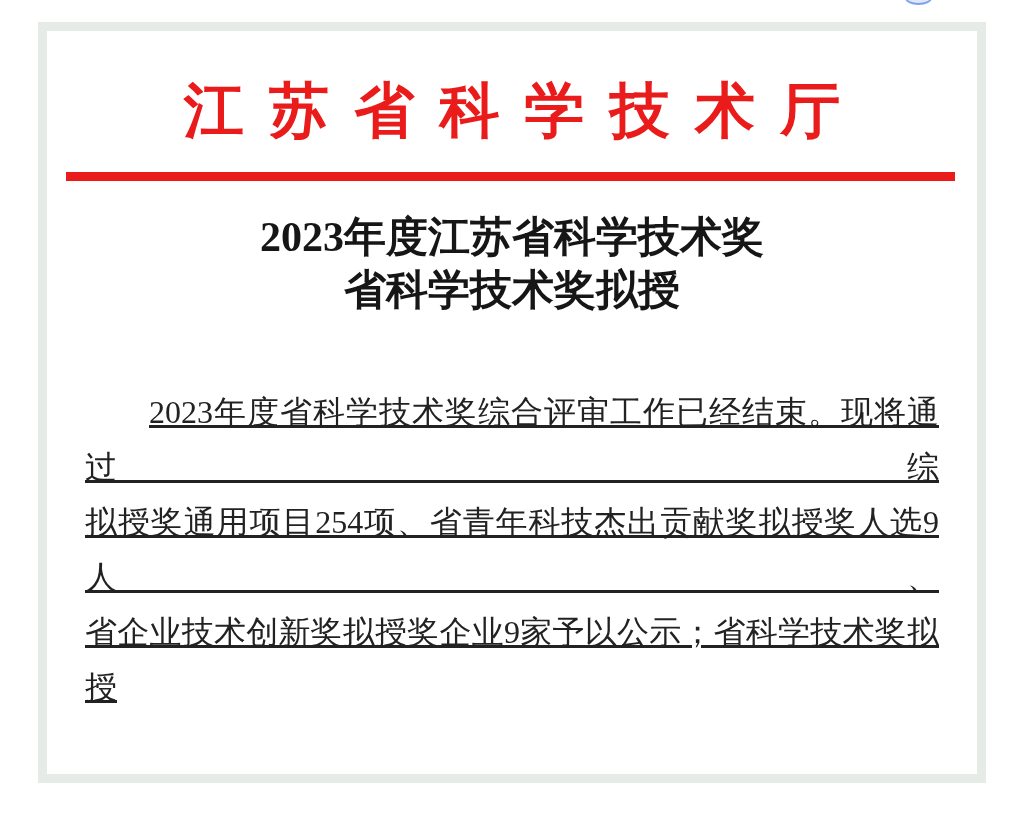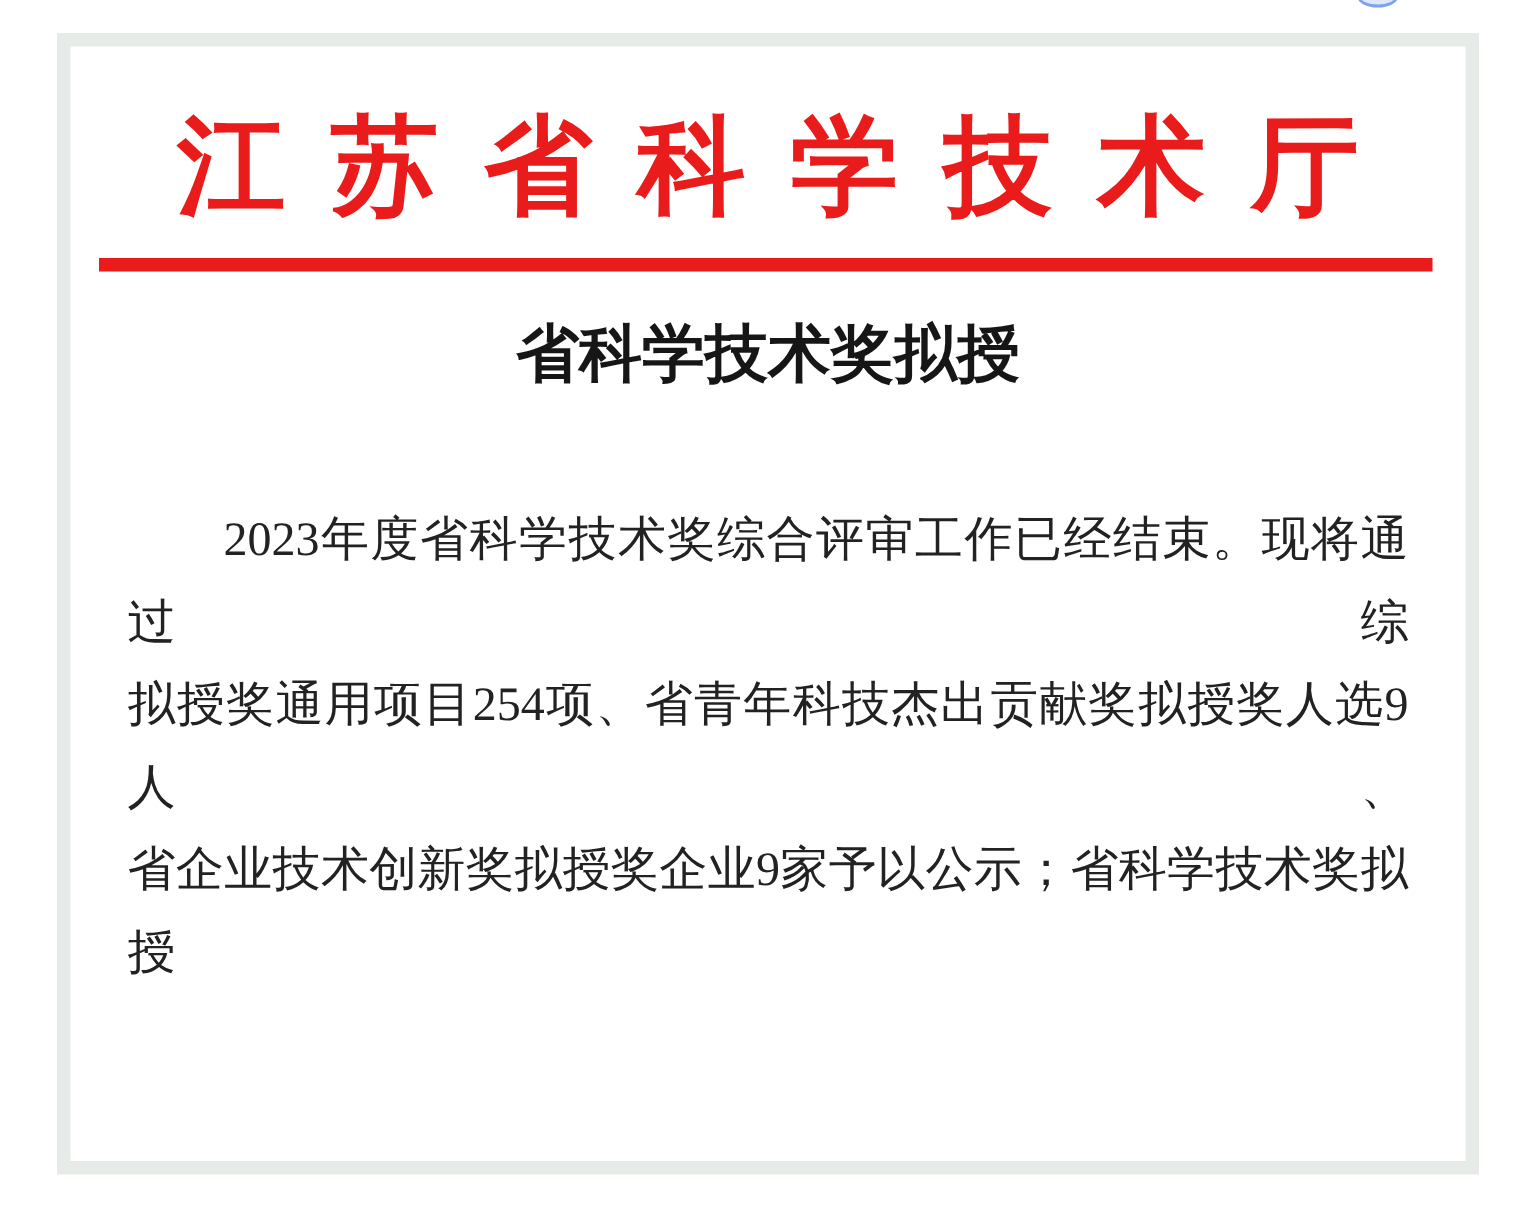--- a/index.html
+++ b/index.html
@@ -43,21 +43,21 @@
     height: 100%;
     background: #ffffff;
     box-sizing: border-box;
     overflow: hidden;
   }
 
   
   .masthead {
     margin-top: 42px;
     text-align: center;
-    font-size: 72px;
+    font-size: 60px;
     line-height: 76px;
     font-weight: 700;
     letter-spacing: 0.42em;
     padding-left: 0.42em; 
     color: #ea1b1b;
     white-space: nowrap;
   }
 
   .red-rule {
     height: 9px;
@@ -79,20 +79,21 @@
   
   .body-text {
     margin-top: 68px;
     padding: 0 38px;
     color: #222222;
     font-size: 32px;
   }
   .line {
     line-height: 55px;
     white-space: nowrap;
+    text-decoration: underline;
   }
   .line.jfull {
     white-space: normal;
     text-align: justify;
     text-align-last: justify;
   }
   .line.indent { text-indent: 2em; }
 </style>
 </head>
 <body>
@@ -100,20 +101,21 @@
 <div class="clipped-circle"></div>
 
 <div class="page-frame">
   <div class="page">
 
     <div class="masthead">江苏省科学技术厅</div>
 
     <div class="red-rule"></div>
 
     <div class="doc-title">
+      <div>2023年度江苏省科学技术奖</div>
       <div>省科学技术奖拟授</div>
     </div>
 
     <div class="body-text">
       <div class="line jfull indent">2023年度省科学技术奖综合评审工作已经结束。现将通过综</div>
       <div class="line jfull">拟授奖通用项目254项、省青年科技杰出贡献奖拟授奖人选9人、</div>
       <div class="line jfull">省企业技术创新奖拟授奖企业9家予以公示；省科学技术奖拟授</div>
 
     </div>
 

